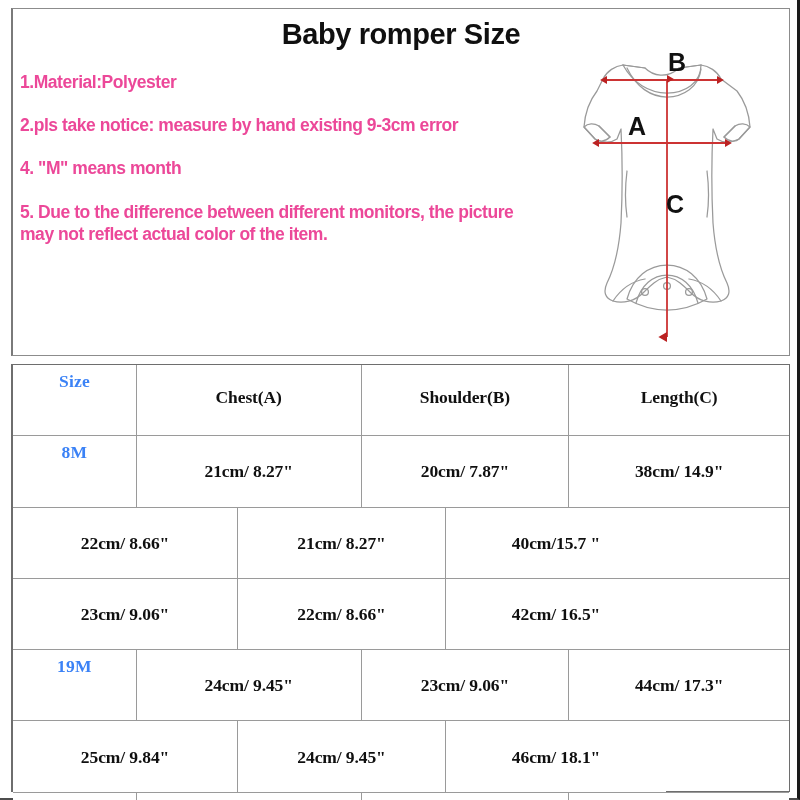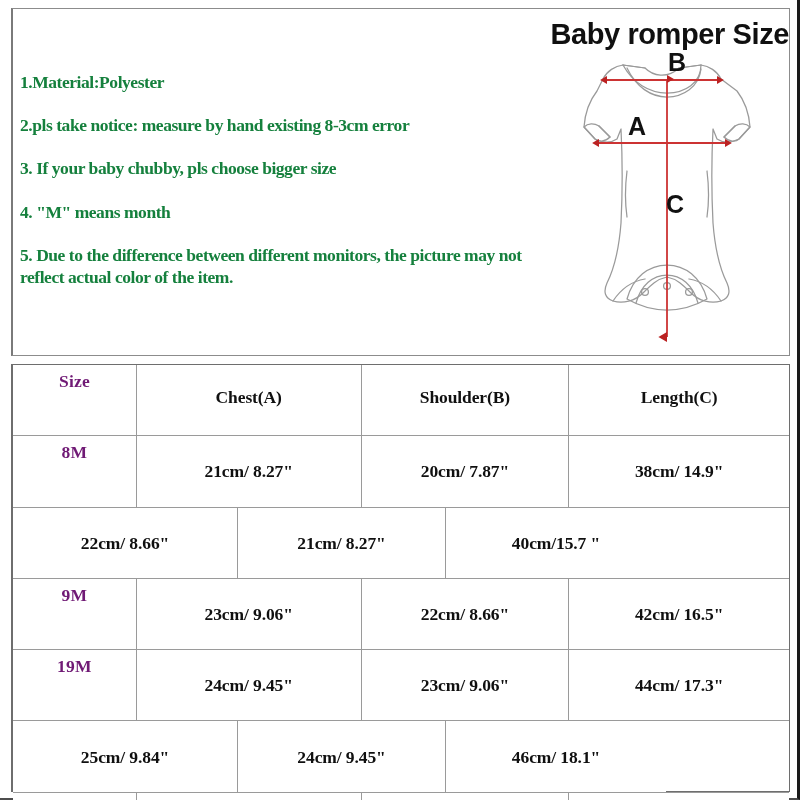--- a/index.html
+++ b/index.html
@@ -33,43 +33,42 @@
     width: 779px; height: 348px;
     border: 1px solid #8c8c8c;
     border-left: 2px solid #7a7a7a;
     background: #ffffff;
   }
 
   #chart-title {
     position: absolute;
     left: 0; top: 9px;
     width: 100%;
-    text-align: right;
+    text-align: center;
     font-size: 29px;
     font-weight: bold;
     letter-spacing: -0.4px;
     color: #101010;
     font-family: "Liberation Sans", sans-serif;
   }
 
   #notes {
     position: absolute;
     left: 7px; top: 62px;
     width: 520px;
   }
 
   .note {
     font-size: 17.5px;
     font-weight: bold;
-    color: #15803d;
+    color: #ec4899;
     line-height: 1.27;
     letter-spacing: -0.45px;
     margin-bottom: 21px;
     white-space: pre-line;
-    font-family: Liberation Serif, serif;
   }
   .note.last { margin-bottom: 0; }
 
   
   #romper-figure {
     position: absolute;
     left: 528px; top: 44px;
     width: 252px; height: 300px;
   }
   #romper-figure svg { display: block; width: 100%; height: 100%; }
@@ -113,21 +112,21 @@
 
   
   .size-text {
     position: absolute;
     left: 0; top: 6px;
     width: 100%;
     text-align: center;
     font-family: "Liberation Serif", serif;
     font-size: 17.5px;
     font-weight: bold;
-    color: #701a75;
+    color: #3b82f6;
     letter-spacing: 0.2px;
   }
 
   
   .meas-text {
     position: absolute;
     left: 0; top: 50%;
     transform: translateY(-50%);
     width: 100%;
     text-align: center;
@@ -143,22 +142,21 @@
 <body>
 
 <div id="page">
 
   <div id="info-panel">
 
     <div id="chart-title">Baby romper Size</div>
 
     <div id="notes">
       <div class="note">1.Material:Polyester</div>
-      <div class="note">2.pls take notice: measure by hand existing 8-3cm error</div>
-      <div class="note">3. If your baby chubby, pls choose bigger size</div>
+      <div class="note">2.pls take notice: measure by hand existing 9-3cm error</div>
       <div class="note">4. "M" means month</div>
       <div class="note last">5. Due to the difference between different monitors, the picture may not reflect actual color of the item.</div>
     </div>
 
     <div id="romper-figure">
       <svg viewBox="0 0 252 300" xmlns="http://www.w3.org/2000/svg">
         <defs>
           <marker id="ah-l" markerWidth="9" markerHeight="9" refX="7.5" refY="4.5" orient="auto" markerUnits="userSpaceOnUse">
             <path d="M7.5,0.6 L0.6,4.5 L7.5,8.4 z" fill="#bb2222"></path>
           </marker>
@@ -281,23 +279,20 @@
       </div>
       <div class="tcell c-should">
         <span class="meas-text">21cm/ 8.27"</span>
       </div>
       <div class="tcell c-length last">
         <span class="meas-text">40cm/15.7 "</span>
       </div>
     </div>
 
     <div class="trow">
-      <div class="tcell c-size">
-        <span class="size-text">9M</span>
-      </div>
       <div class="tcell c-chest">
         <span class="meas-text">23cm/ 9.06"</span>
       </div>
       <div class="tcell c-should">
         <span class="meas-text">22cm/ 8.66"</span>
       </div>
       <div class="tcell c-length last">
         <span class="meas-text">42cm/ 16.5"</span>
       </div>
     </div>

